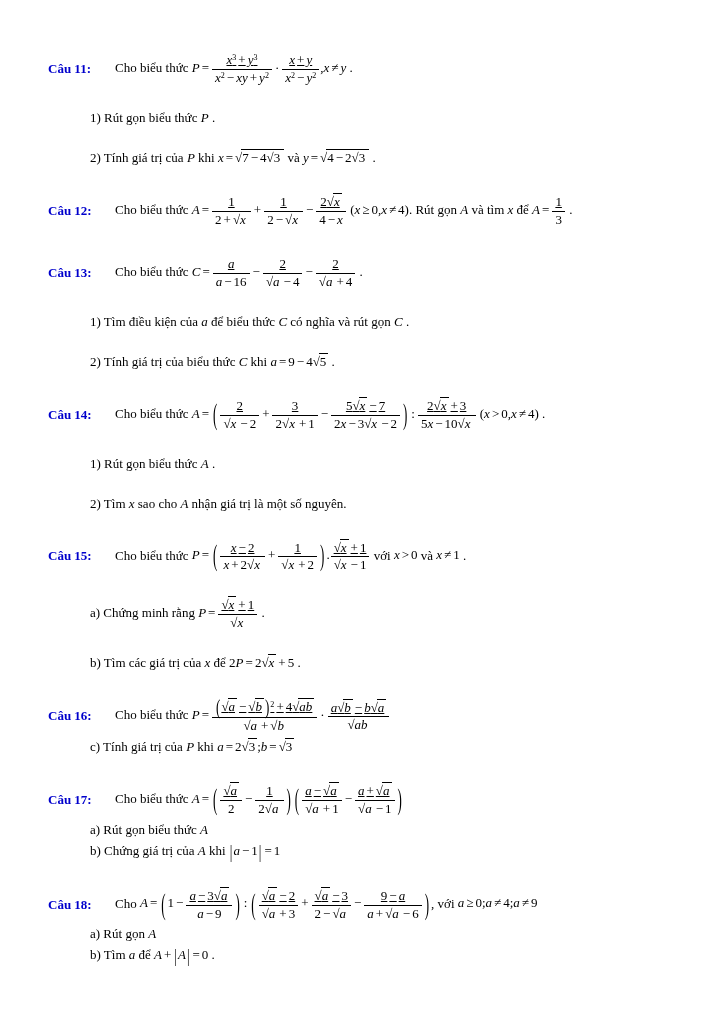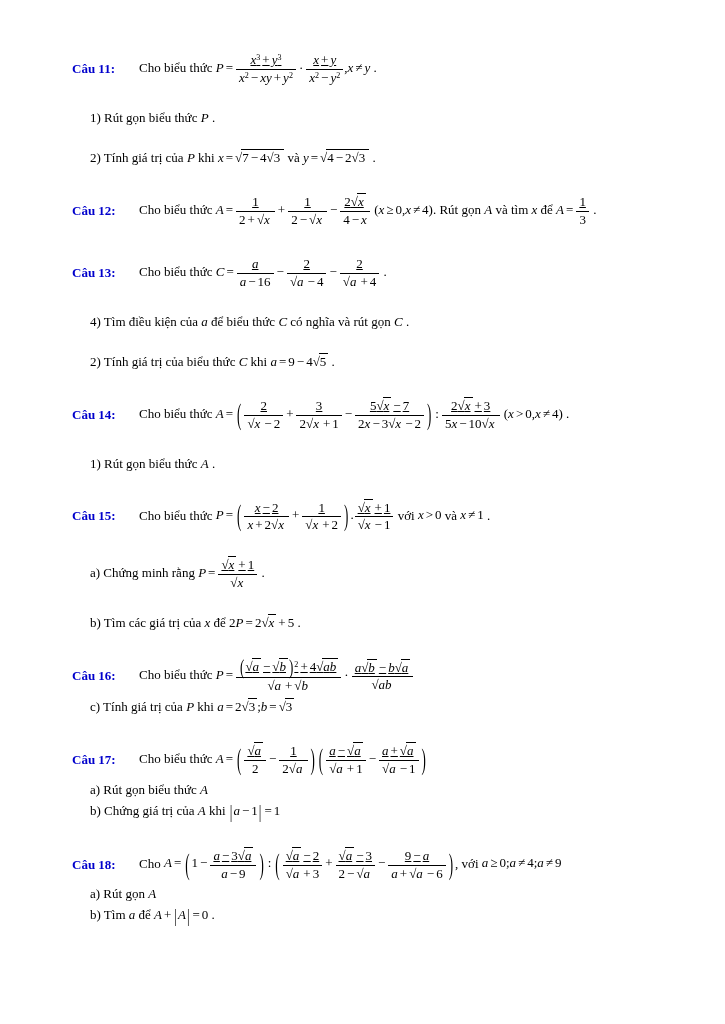--- a/index.html
+++ b/index.html
@@ -2,21 +2,21 @@
 <html><head>
 <meta charset="utf-8">
 <style>
   * { margin:0; padding:0; box-sizing:border-box; }
   html,body { width:725px; height:1024px; background:#ffffff; overflow:hidden; }
   body { font-family:"Liberation Serif", serif; font-size:13px; color:#000; }
   .doc { padding:52px 24px 0 48px; }
   .q { margin-bottom:0; }
   .q + .q { margin-top:28px; }
   .qhead { display:flex; align-items:center; }
-  .qlabel { color:#0000CC; font-weight:bold; flex:0 0 67px; white-space:nowrap;margin-left:24px; }
+  .qlabel { color:#0000CC; font-weight:bold; flex:0 0 67px; white-space:nowrap; }
   .qbody { white-space:nowrap; }
   .qitem { margin:24px 0 0 42px; }
   .tight .qitem { margin-top:5px; }
   .mx { white-space:nowrap; }
   .mx i { font-family:"Liberation Serif", serif; font-style:italic; }
   .o { margin:0 2px; }
   .fr { display:inline-block; vertical-align:middle; text-align:center; margin:0 1px; line-height:1.15; }
   .fr .nu { display:block; padding:1px 3px 1px; border-bottom:1px solid #000;text-decoration:underline; }
   .fr .de { display:block; padding:1px 3px 0; }
   .sq { white-space:nowrap; }
@@ -44,29 +44,30 @@
         <div class="qhead">
           <span class="qlabel">Câu 12:</span>
           <span class="qbody"><span class="tx">Cho biểu thức </span><span class="mx"><i>A</i><span class="o">=</span><span class="fr"><span class="nu">1</span><span class="de">2<span class="o">+</span><span class="sq"><span class="sg">√</span><span class="rc"><i>x</i></span></span></span></span><span class="o">+</span><span class="fr"><span class="nu">1</span><span class="de">2<span class="o">−</span><span class="sq"><span class="sg">√</span><span class="rc"><i>x</i></span></span></span></span><span class="o">−</span><span class="fr"><span class="nu">2<span class="sq"><span class="sg">√</span><span class="rc"><i>x</i></span></span></span><span class="de">4<span class="o">−</span><i>x</i></span></span></span><span class="tx"> </span><span class="mx">(<i>x</i><span class="o">≥</span>0,<i>x</i><span class="o">≠</span>4)</span><span class="tx">. Rút gọn </span><span class="mx"><i>A</i></span><span class="tx"> và tìm </span><span class="mx"><i>x</i></span><span class="tx"> để </span><span class="mx"><i>A</i><span class="o">=</span><span class="fr"><span class="nu">1</span><span class="de">3</span></span></span><span class="tx"> .</span></span>
         </div>
       </div>
       <div class="q">
         <div class="qhead">
           <span class="qlabel">Câu 13:</span>
           <span class="qbody"><span class="tx">Cho biểu thức </span><span class="mx"><i>C</i><span class="o">=</span><span class="fr"><span class="nu"><i>a</i></span><span class="de"><i>a</i><span class="o">−</span>16</span></span><span class="o">−</span><span class="fr"><span class="nu">2</span><span class="de"><span class="sq"><span class="sg">√</span><span class="rc"><i>a</i></span></span><span class="o">−</span>4</span></span><span class="o">−</span><span class="fr"><span class="nu">2</span><span class="de"><span class="sq"><span class="sg">√</span><span class="rc"><i>a</i></span></span><span class="o">+</span>4</span></span></span><span class="tx"> .</span></span>
         </div>
-        <div class="qitem"><span class="tx">4) Tìm điều kiện của </span><span class="mx"><i>a</i></span><span class="tx"> để biểu thức </span><span class="mx"><i>C</i></span><span class="tx"> có nghĩa và rút gọn </span><span class="mx"><i>C</i></span><span class="tx"> .</span></div>
+        <div class="qitem"><span class="tx">1) Tìm điều kiện của </span><span class="mx"><i>a</i></span><span class="tx"> để biểu thức </span><span class="mx"><i>C</i></span><span class="tx"> có nghĩa và rút gọn </span><span class="mx"><i>C</i></span><span class="tx"> .</span></div>
         <div class="qitem"><span class="tx">2) Tính giá trị của biểu thức </span><span class="mx"><i>C</i></span><span class="tx"> khi </span><span class="mx"><i>a</i><span class="o">=</span>9<span class="o">−</span>4<span class="sq"><span class="sg">√</span><span class="rc">5</span></span></span><span class="tx"> .</span></div>
       </div>
       <div class="q">
         <div class="qhead">
           <span class="qlabel">Câu 14:</span>
           <span class="qbody"><span class="tx">Cho biểu thức </span><span class="mx"><i>A</i><span class="o">=</span><span class="bp">(</span><span class="fr"><span class="nu">2</span><span class="de"><span class="sq"><span class="sg">√</span><span class="rc"><i>x</i></span></span><span class="o">−</span>2</span></span><span class="o">+</span><span class="fr"><span class="nu">3</span><span class="de">2<span class="sq"><span class="sg">√</span><span class="rc"><i>x</i></span></span><span class="o">+</span>1</span></span><span class="o">−</span><span class="fr"><span class="nu">5<span class="sq"><span class="sg">√</span><span class="rc"><i>x</i></span></span><span class="o">−</span>7</span><span class="de">2<i>x</i><span class="o">−</span>3<span class="sq"><span class="sg">√</span><span class="rc"><i>x</i></span></span><span class="o">−</span>2</span></span><span class="bp">)</span><span class="o">:</span><span class="fr"><span class="nu">2<span class="sq"><span class="sg">√</span><span class="rc"><i>x</i></span></span><span class="o">+</span>3</span><span class="de">5<i>x</i><span class="o">−</span>10<span class="sq"><span class="sg">√</span><span class="rc"><i>x</i></span></span></span></span></span><span class="tx"> </span><span class="mx">(<i>x</i><span class="o">&gt;</span>0,<i>x</i><span class="o">≠</span>4)</span><span class="tx"> .</span></span>
         </div>
         <div class="qitem"><span class="tx">1) Rút gọn biểu thức </span><span class="mx"><i>A</i></span><span class="tx"> .</span></div>
+        <div class="qitem"><span class="tx">2) Tìm </span><span class="mx"><i>x</i></span><span class="tx"> sao cho </span><span class="mx"><i>A</i></span><span class="tx"> nhận giá trị là một số nguyên.</span></div>
       </div>
       <div class="q">
         <div class="qhead">
           <span class="qlabel">Câu 15:</span>
           <span class="qbody"><span class="tx">Cho biểu thức </span><span class="mx"><i>P</i><span class="o">=</span><span class="bp">(</span><span class="fr"><span class="nu"><i>x</i><span class="o">−</span>2</span><span class="de"><i>x</i><span class="o">+</span>2<span class="sq"><span class="sg">√</span><span class="rc"><i>x</i></span></span></span></span><span class="o">+</span><span class="fr"><span class="nu">1</span><span class="de"><span class="sq"><span class="sg">√</span><span class="rc"><i>x</i></span></span><span class="o">+</span>2</span></span><span class="bp">)</span>.<span class="fr"><span class="nu"><span class="sq"><span class="sg">√</span><span class="rc"><i>x</i></span></span><span class="o">+</span>1</span><span class="de"><span class="sq"><span class="sg">√</span><span class="rc"><i>x</i></span></span><span class="o">−</span>1</span></span></span><span class="tx"> với </span><span class="mx"><i>x</i><span class="o">&gt;</span>0</span><span class="tx"> và </span><span class="mx"><i>x</i><span class="o">≠</span>1</span><span class="tx"> .</span></span>
         </div>
         <div class="qitem"><span class="tx">a) Chứng minh rằng </span><span class="mx"><i>P</i><span class="o">=</span><span class="fr"><span class="nu"><span class="sq"><span class="sg">√</span><span class="rc"><i>x</i></span></span><span class="o">+</span>1</span><span class="de"><span class="sq"><span class="sg">√</span><span class="rc"><i>x</i></span></span></span></span></span><span class="tx"> .</span></div>
         <div class="qitem"><span class="tx">b) Tìm các giá trị của </span><span class="mx"><i>x</i></span><span class="tx"> để </span><span class="mx">2<i>P</i><span class="o">=</span>2<span class="sq"><span class="sg">√</span><span class="rc"><i>x</i></span></span><span class="o">+</span>5</span><span class="tx"> .</span></div>
       </div>
       <div class="q tight">

